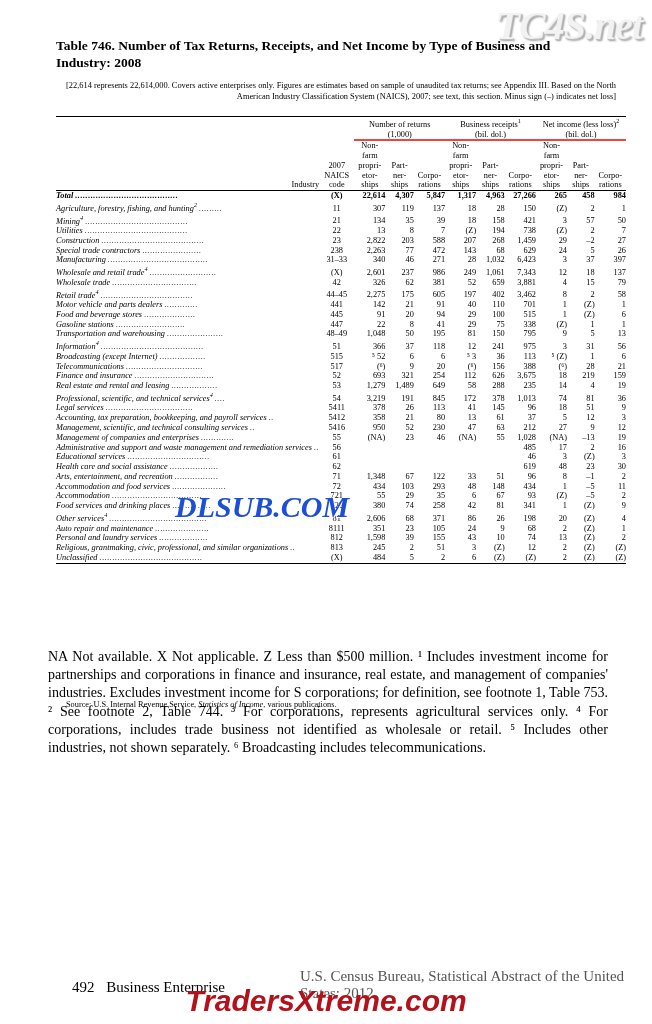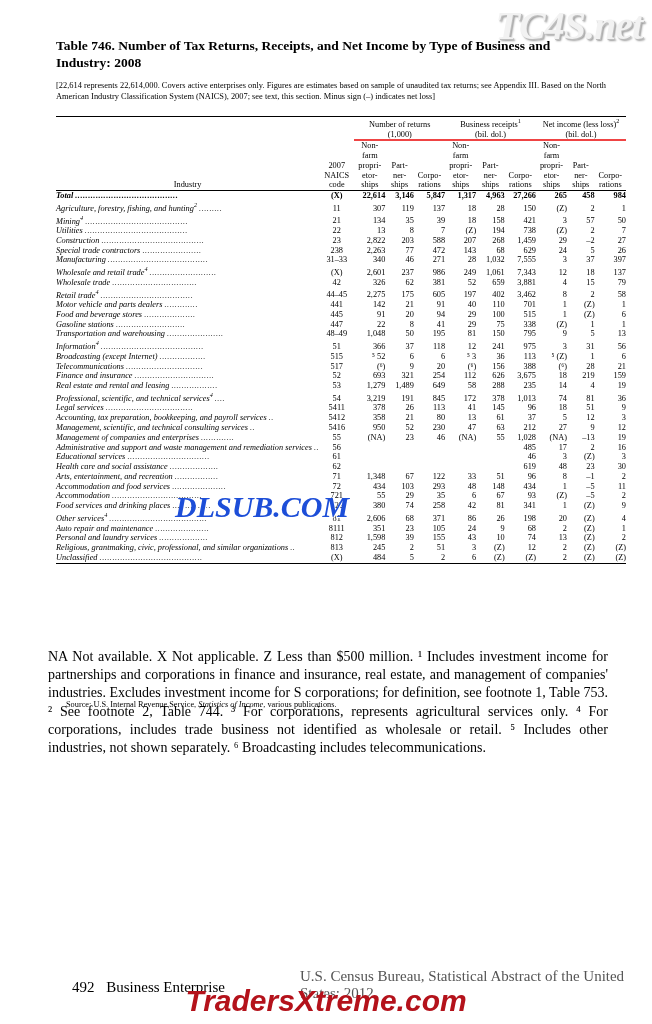--- a/index.html
+++ b/index.html
@@ -46,21 +46,21 @@
   }
 
   
   .title {
     position:absolute; left:56px; top:38px; width:540px;
     font-size:13.5px; font-weight:bold; line-height:1.25;
     z-index:7;
   }
   .headnote {
     position:absolute; left:56px; top:80px; width:560px;
-    font-size:8.4px; line-height:1.32;
+    font-size:8.4px; line-height:1.32;text-align:right;
   }
 
   
   .tbl-wrap {
     position:absolute; left:56px; top:116px; width:570px;
   }
   table.main {
     border-collapse:collapse;
     width:570px;
     font-size:8.3px;
@@ -72,21 +72,21 @@
   .rule-bot { border-bottom:1px solid #000; }
 
   thead th {
     font-weight:normal;
     font-size:8.3px;
     text-align:center;
     vertical-align:bottom;
     padding:1px 2px 1px 2px;
   }
   thead .grp { border-bottom:2px solid #ef4444; }
-  .hdr-industry { text-align:center; }
+  .hdr-industry { text-align:right; }
   .sup { font-size:6.2px; vertical-align:super; }
 
   td.ind {
     width:192px;
     text-align:left;
     padding-left:1px;
     white-space:nowrap;
     font-style:italic;
   }
   td.code {
@@ -203,21 +203,21 @@
               <div>Corpo-</div>
               <div>rations</div>
             </th>
         </tr>
       </thead>
       <tbody id="tbody">
           <tr class="total rule-top" style="font-weight: bold;">
             <td class="ind i0">Total <span class="dots">........................................</span></td>
             <td class="code">(X)</td>
             <td class="num">22,614</td>
-            <td class="num">3,146</td>
+            <td class="num">4,307</td>
             <td class="num">5,847</td>
             <td class="num">1,317</td>
             <td class="num">4,963</td>
             <td class="num">27,266</td>
             <td class="num">265</td>
             <td class="num">458</td>
             <td class="num">984</td>
           </tr>
           <tr>
             <td class="ind i0 wrapcell">Agriculture, forestry, fishing, and hunting<span class="sup">2</span> <span class="dots">.........</span></td>
@@ -285,21 +285,21 @@
             <td class="num">26</td>
           </tr>
           <tr>
             <td class="ind i0">Manufacturing <span class="dots">.......................................</span></td>
             <td class="code">31–33</td>
             <td class="num">340</td>
             <td class="num">46</td>
             <td class="num">271</td>
             <td class="num">28</td>
             <td class="num">1,032</td>
-            <td class="num">7,555</td>
+            <td class="num">6,423</td>
             <td class="num">3</td>
             <td class="num">37</td>
             <td class="num">397</td>
           </tr>
           <tr>
             <td class="ind i0">Wholesale and retail trade<span class="sup">4</span> <span class="dots">..........................</span></td>
             <td class="code">(X)</td>
             <td class="num">2,601</td>
             <td class="num">237</td>
             <td class="num">986</td>

